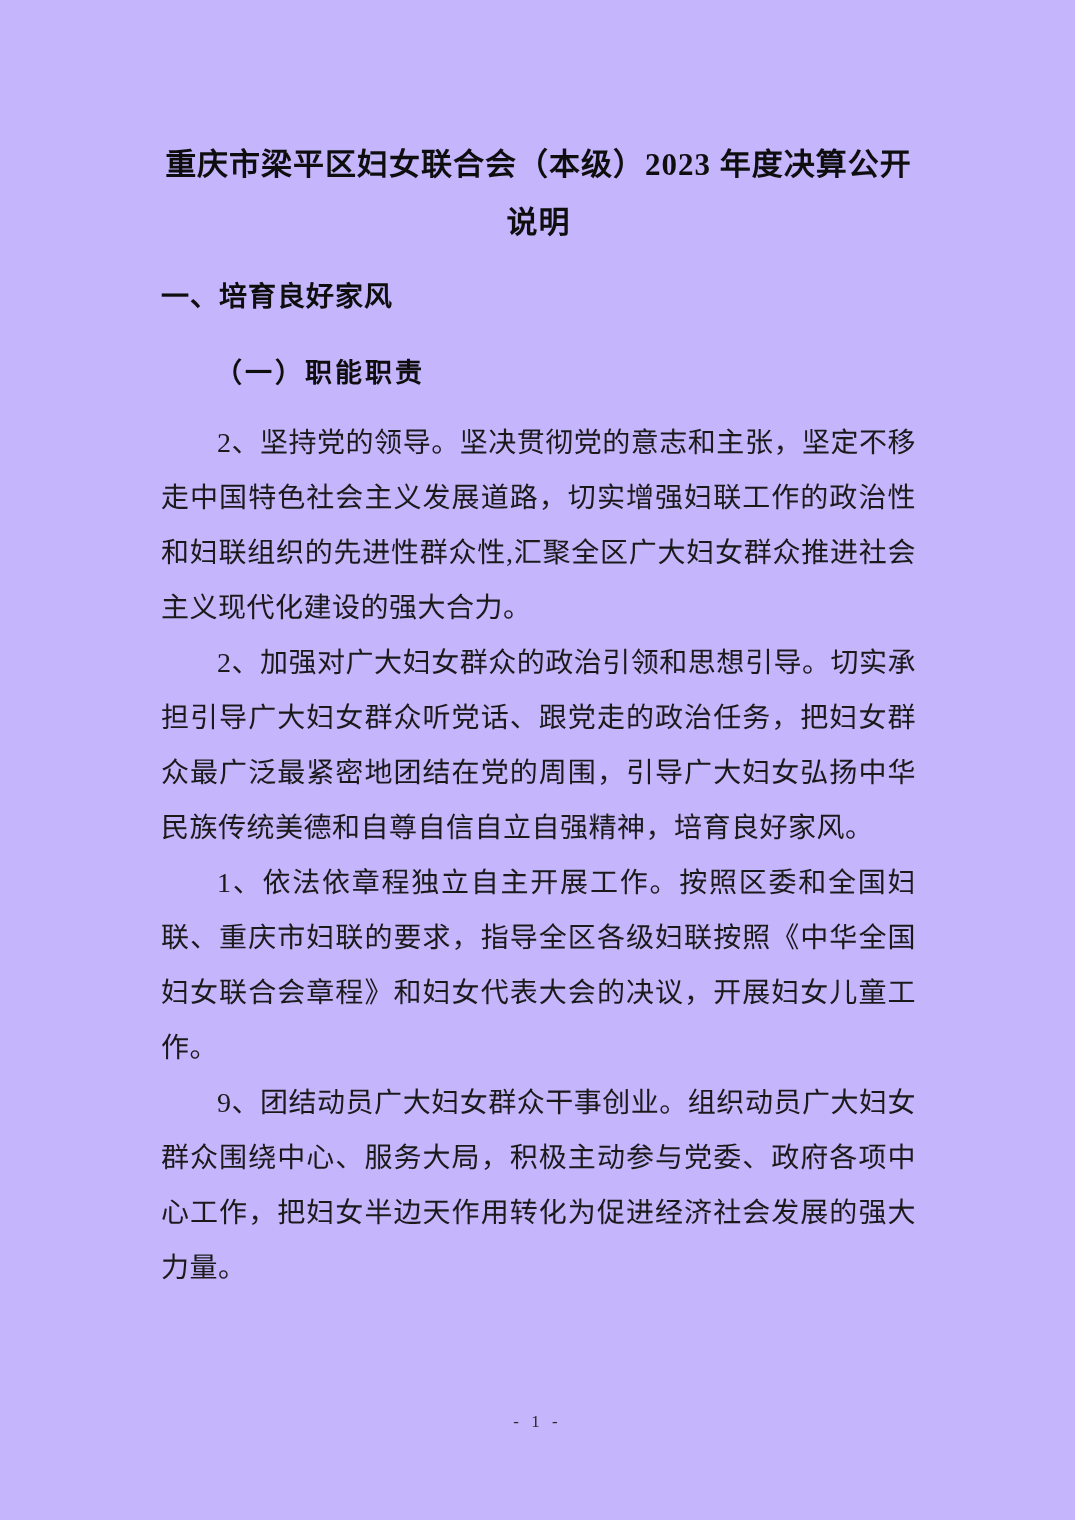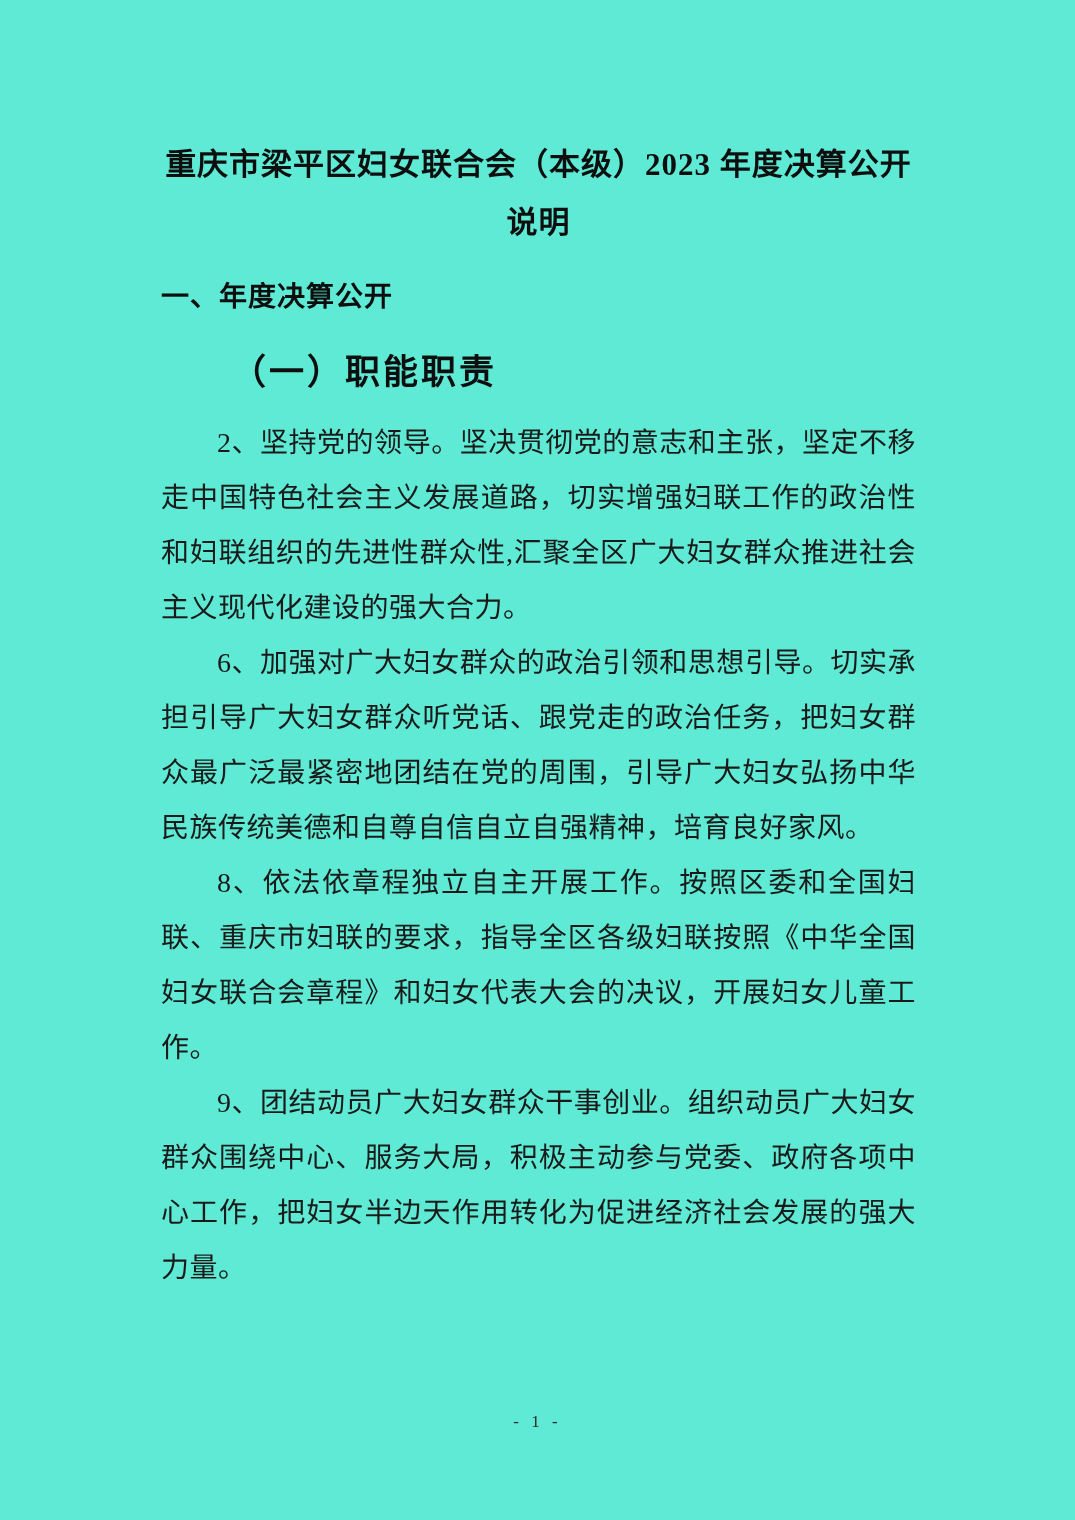--- a/index.html
+++ b/index.html
@@ -5,21 +5,21 @@
   html, body {
     margin: 0;
     padding: 0;
     background: #ffffff;
   }
   .page {
     position: relative;
     width: 1075px;
     height: 1520px;
     margin: 0 auto;
-    background: #5eead4;
+    background: #c4b5fd;
     color: #121212;
     font-family: "Liberation Serif", "DejaVu Serif", serif;
     overflow: hidden;
     box-sizing: border-box;
     padding: 136px 159px 0 161px;
   }
   .doc-title {
     margin: 0;
     font-size: 31px;
     font-weight: bold;
@@ -35,21 +35,21 @@
     margin: 29px 0 0 0;
     font-family: "Liberation Sans", "DejaVu Sans", sans-serif;
     font-size: 28px;
     font-weight: bold;
     line-height: 32px;
     color: #0e0e0e;
     letter-spacing: 1px;
   }
   .subsection-heading {
     margin: 44px 0 0 0;
-    font-size: 35px;
+    font-size: 27px;
     font-weight: bold;
     line-height: 32px;
     text-indent: 2em;
     color: #0e0e0e;
     letter-spacing: 3px;
   }
   .doc-body {
     margin-top: 26px;
   }
   .body-para {
@@ -76,26 +76,26 @@
 </head>
 <body>
 
 <div class="page">
 
   <h1 class="doc-title">
     <span class="title-line">重庆市梁平区妇女联合会（本级）2023 年度决算公开</span>
     <span class="title-line">说明</span>
   </h1>
 
-  <h2 class="section-heading">一、年度决算公开</h2>
+  <h2 class="section-heading">一、培育良好家风</h2>
 
   <h3 class="subsection-heading">（一）职能职责</h3>
 
   <div class="doc-body">
     <p class="body-para">2、坚持党的领导。坚决贯彻党的意志和主张，坚定不移走中国特色社会主义发展道路，切实增强妇联工作的政治性和妇联组织的先进性群众性,汇聚全区广大妇女群众推进社会主义现代化建设的强大合力。</p>
-    <p class="body-para">6、加强对广大妇女群众的政治引领和思想引导。切实承担引导广大妇女群众听党话、跟党走的政治任务，把妇女群众最广泛最紧密地团结在党的周围，引导广大妇女弘扬中华民族传统美德和自尊自信自立自强精神，培育良好家风。</p>
-    <p class="body-para">8、依法依章程独立自主开展工作。按照区委和全国妇联、重庆市妇联的要求，指导全区各级妇联按照《中华全国妇女联合会章程》和妇女代表大会的决议，开展妇女儿童工作。</p>
+    <p class="body-para">2、加强对广大妇女群众的政治引领和思想引导。切实承担引导广大妇女群众听党话、跟党走的政治任务，把妇女群众最广泛最紧密地团结在党的周围，引导广大妇女弘扬中华民族传统美德和自尊自信自立自强精神，培育良好家风。</p>
+    <p class="body-para">1、依法依章程独立自主开展工作。按照区委和全国妇联、重庆市妇联的要求，指导全区各级妇联按照《中华全国妇女联合会章程》和妇女代表大会的决议，开展妇女儿童工作。</p>
     <p class="body-para">9、团结动员广大妇女群众干事创业。组织动员广大妇女群众围绕中心、服务大局，积极主动参与党委、政府各项中心工作，把妇女半边天作用转化为促进经济社会发展的强大力量。</p>
   </div>
 
   <div class="page-footer">- 1 -</div>
 
 </div>
 
 </body></html>

